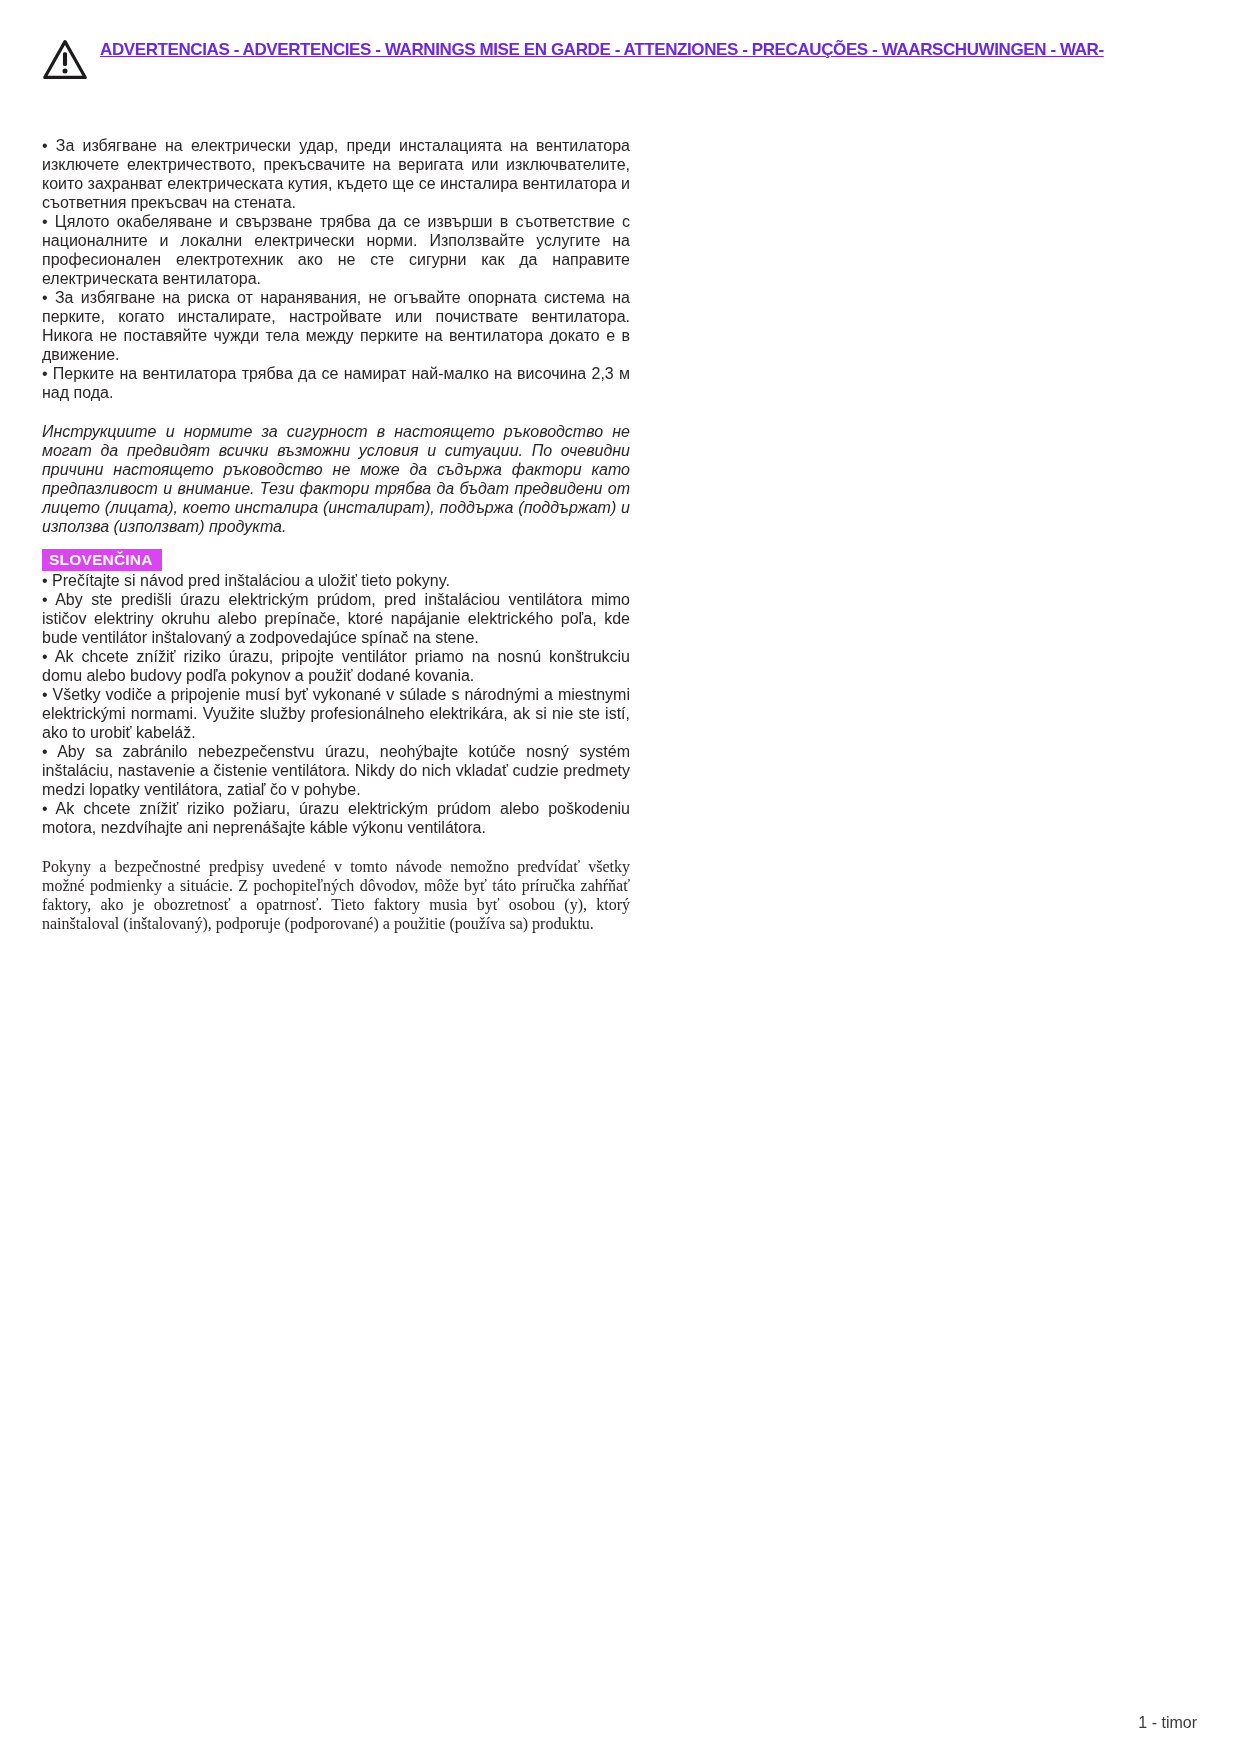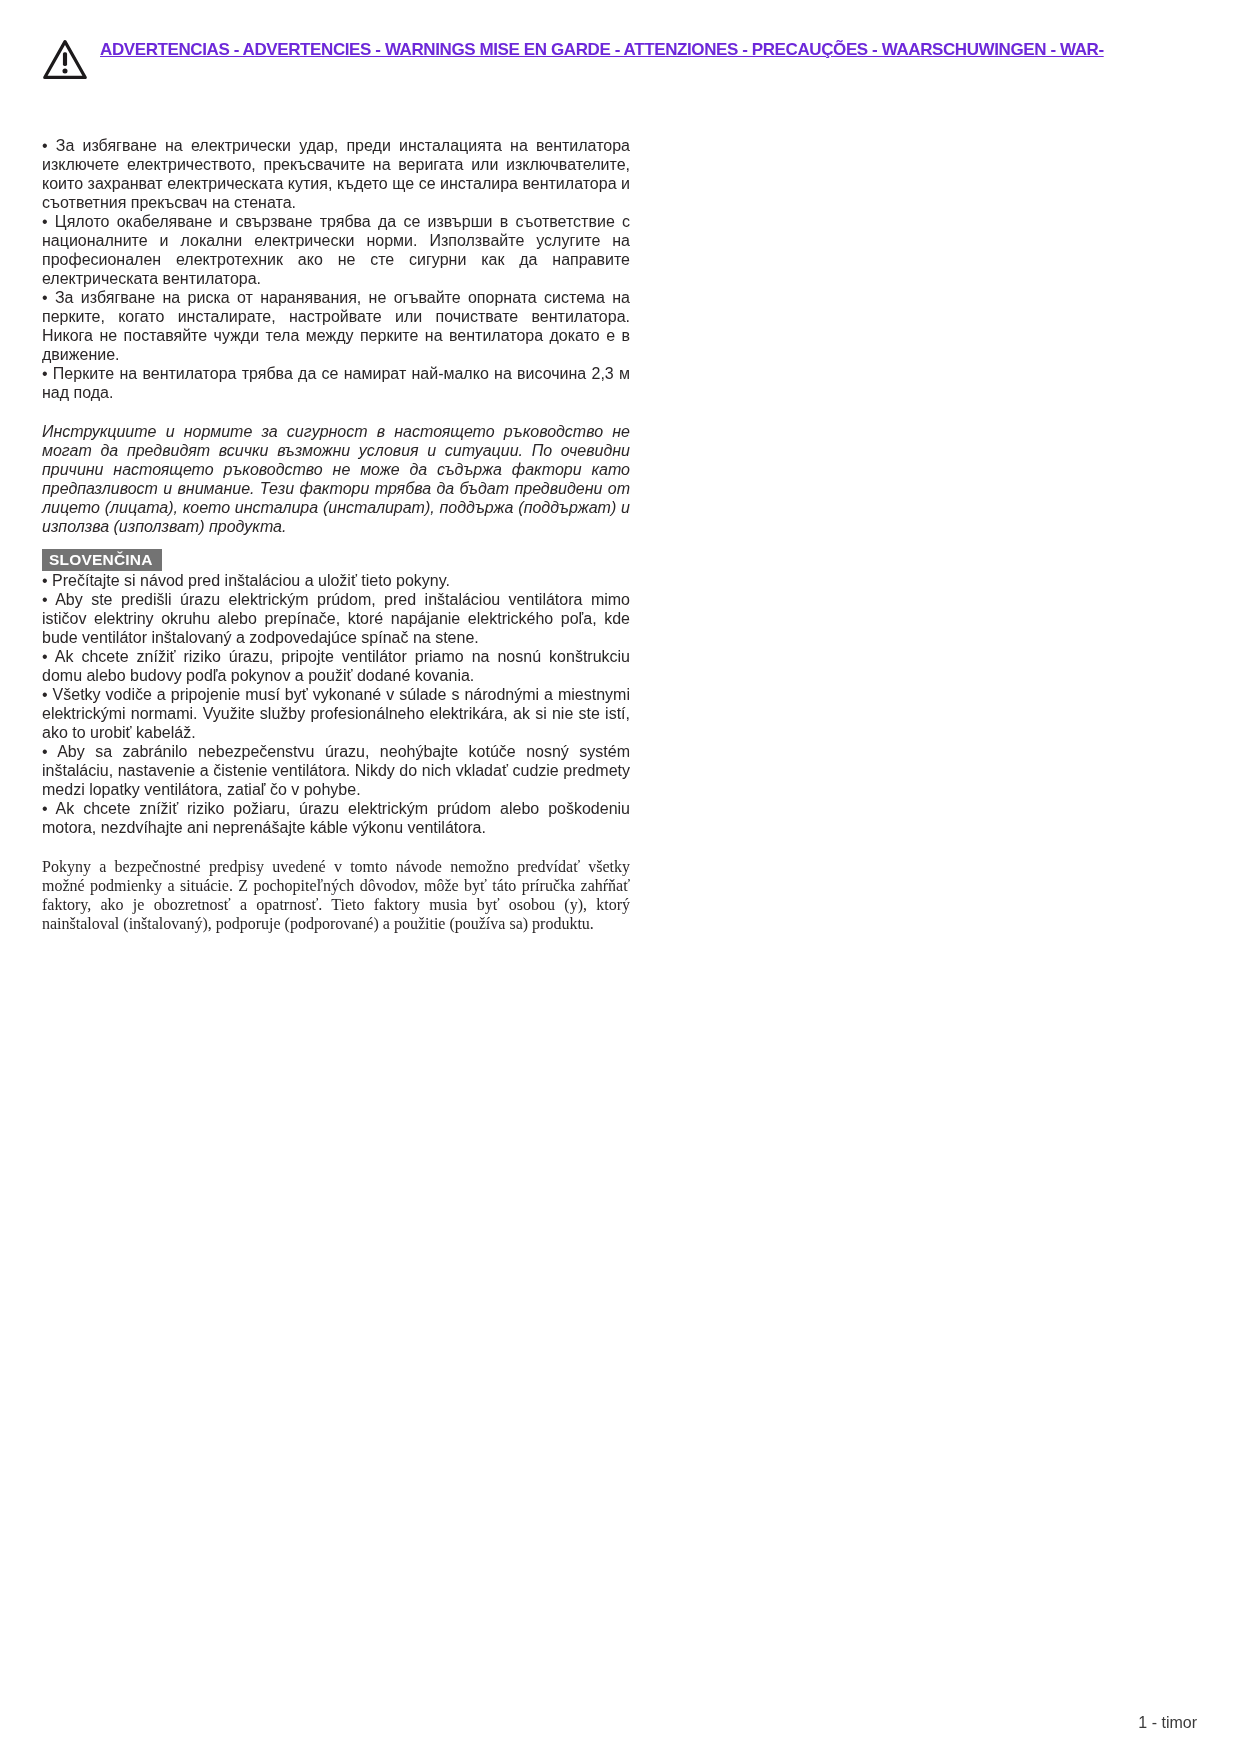--- a/index.html
+++ b/index.html
@@ -44,21 +44,21 @@
   }
   .col p { margin: 0; }
   .note-italic {
     margin-top: 20px !important;
     font-style: italic;
     line-height: 19px;
   }
   .lang-label {
     display: inline-block;
     margin-top: 13px;
-    background: #737373;
+    background: #d946ef;
     color: #ffffff;
     font-weight: bold;
     font-size: 15.5px;
     line-height: 19px;
     padding: 1px 9px 2px 7px;
     letter-spacing: 0.2px;
   }
   .closing { margin-top: 20px !important; font-family: Liberation Serif, serif; }
 
   

